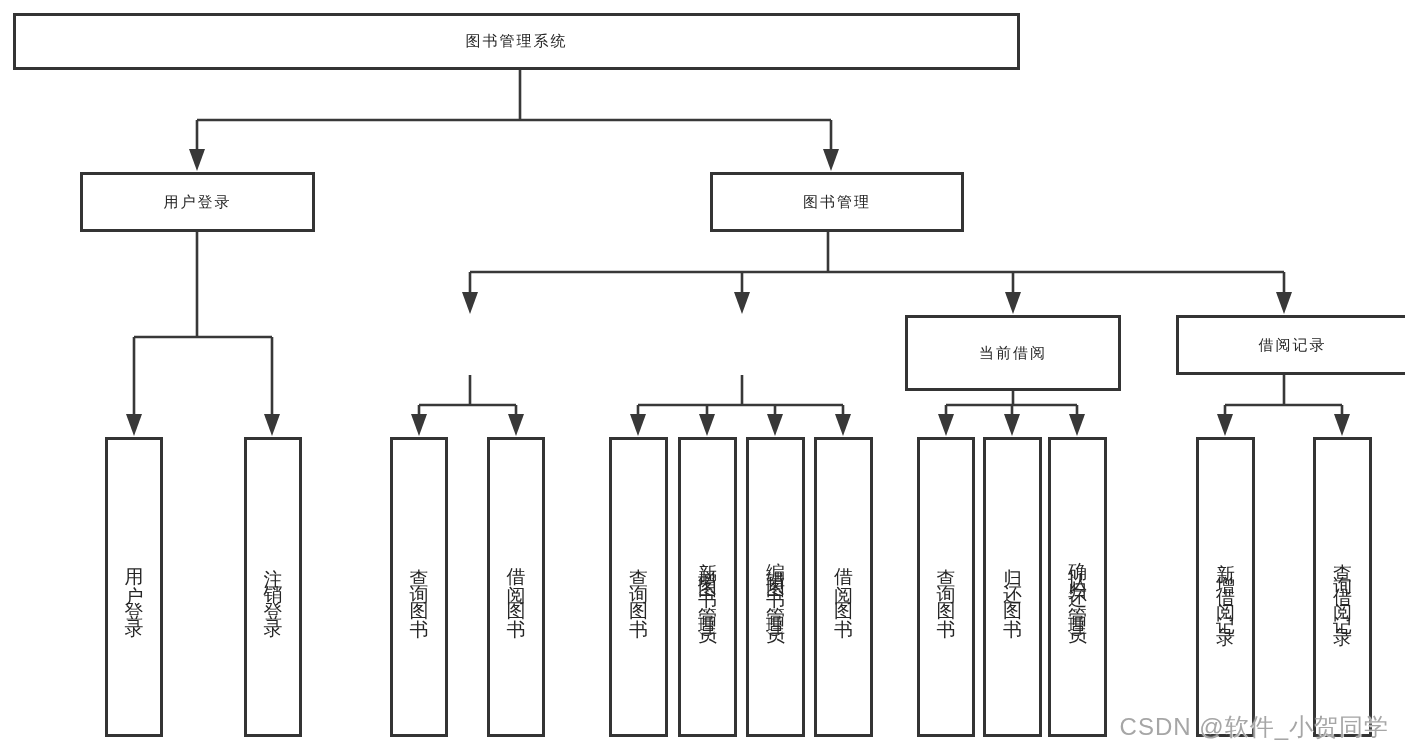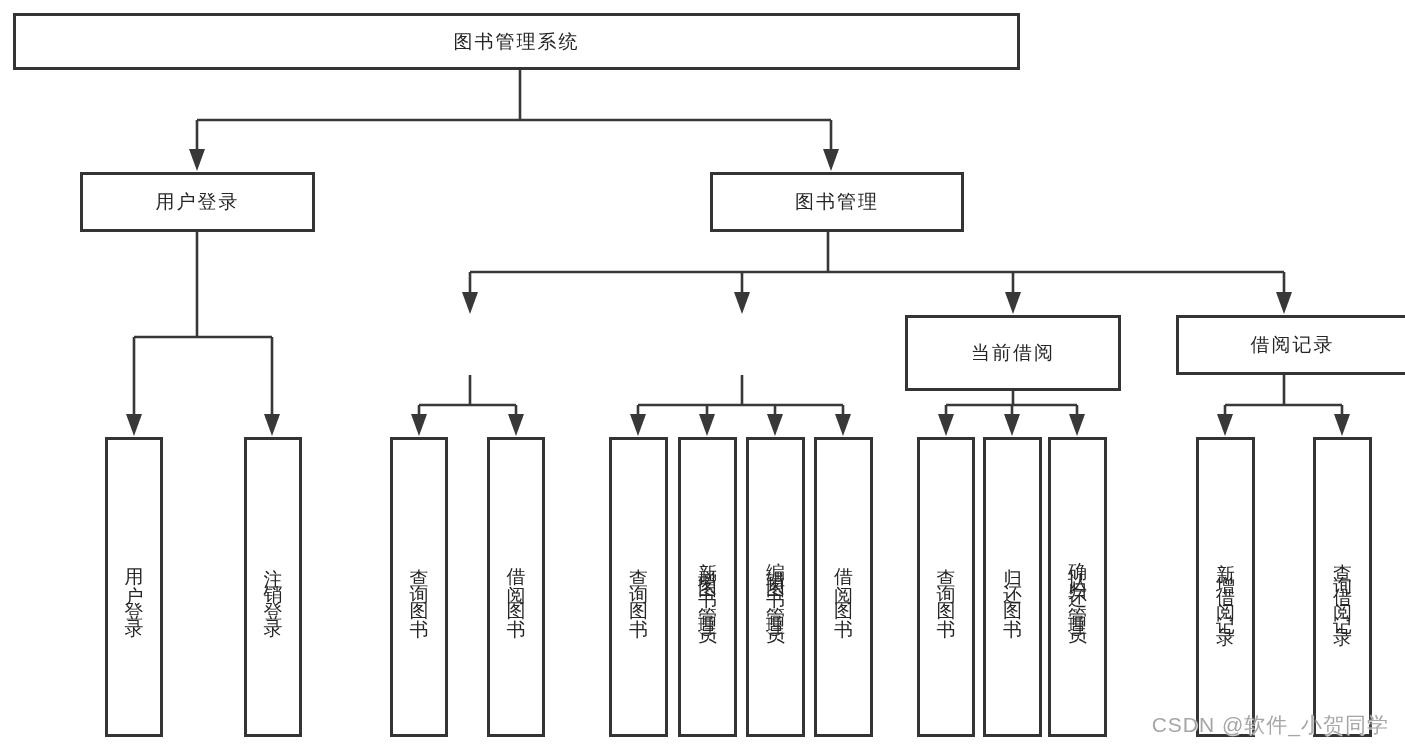--- a/index.html
+++ b/index.html
@@ -7,33 +7,33 @@
     width:1405px;height:747px;overflow:hidden;
     font-family:"Liberation Sans","DejaVu Sans",sans-serif;
     color:#2b2b2b;
   }
   .stage{position:relative;width:1405px;height:747px;background:#ffffff;}
   svg.wires{position:absolute;left:0;top:0;z-index:0;}
   .box{
     position:absolute;box-sizing:border-box;
     background:#ffffff;border:3px solid #343434;
     display:flex;align-items:center;justify-content:center;
-    font-size:19px;letter-spacing:2px;color:#262626;
+    font-size:15px;letter-spacing:2px;color:#262626;
     z-index:1;white-space:nowrap;
   }
   .leaf{
     writing-mode:vertical-rl;text-orientation:mixed;
     letter-spacing:17px;font-size:19px;
     white-space:normal;
   }
   .leaf.long{letter-spacing:13px;}
   .leaf.xlong{letter-spacing:9px;}
   .watermark{
     position:absolute;right:16px;top:711px;z-index:5;
-    font-size:21px;letter-spacing:1px;color:#a6a6a6;
+    font-size:24px;letter-spacing:1px;color:#a6a6a6;
     text-shadow:0 0 2px rgba(255,255,255,.9),1px 1px 0 rgba(255,255,255,.7);
   }
 </style>
 </head>
 <body>
 
 <div class="stage">
 
   <svg class="wires" width="1405" height="747" viewBox="0 0 1405 747">
     <g stroke="#383838" stroke-width="2.6" fill="none">

